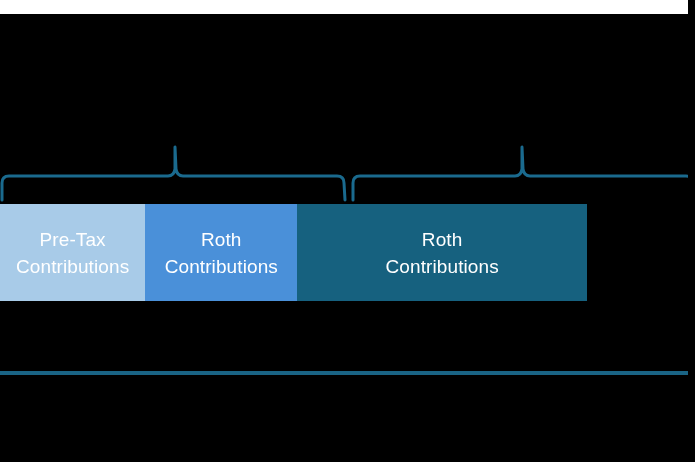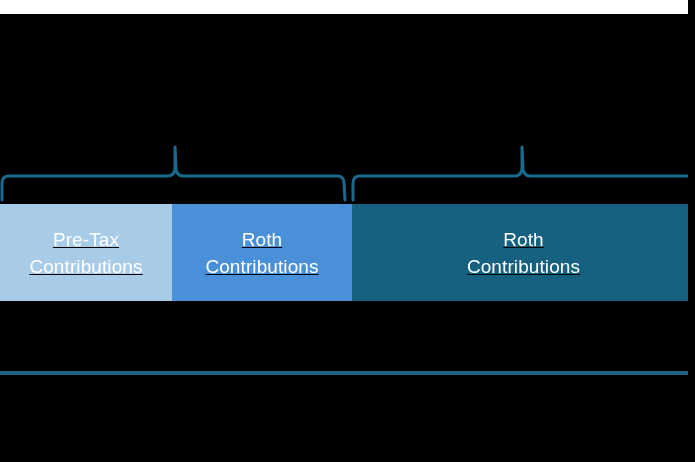--- a/index.html
+++ b/index.html
@@ -46,25 +46,24 @@
     height: 462px;
     z-index: 2;
     pointer-events: none;
   }
   
   .bar-row {
     position: absolute;
     left: 0;
     top: 204px;
     height: 97px;
-    width: 695px;
+    width: 587px;
     display: flex;
     align-items: stretch;
     z-index: 1;
-    text-decoration: underline;
   }
   .bar-seg {
     display: flex;
     align-items: center;
     justify-content: center;
     box-sizing: border-box;
   }
   .bar-label {
     color: #ffffff;
     font-size: 19px;

